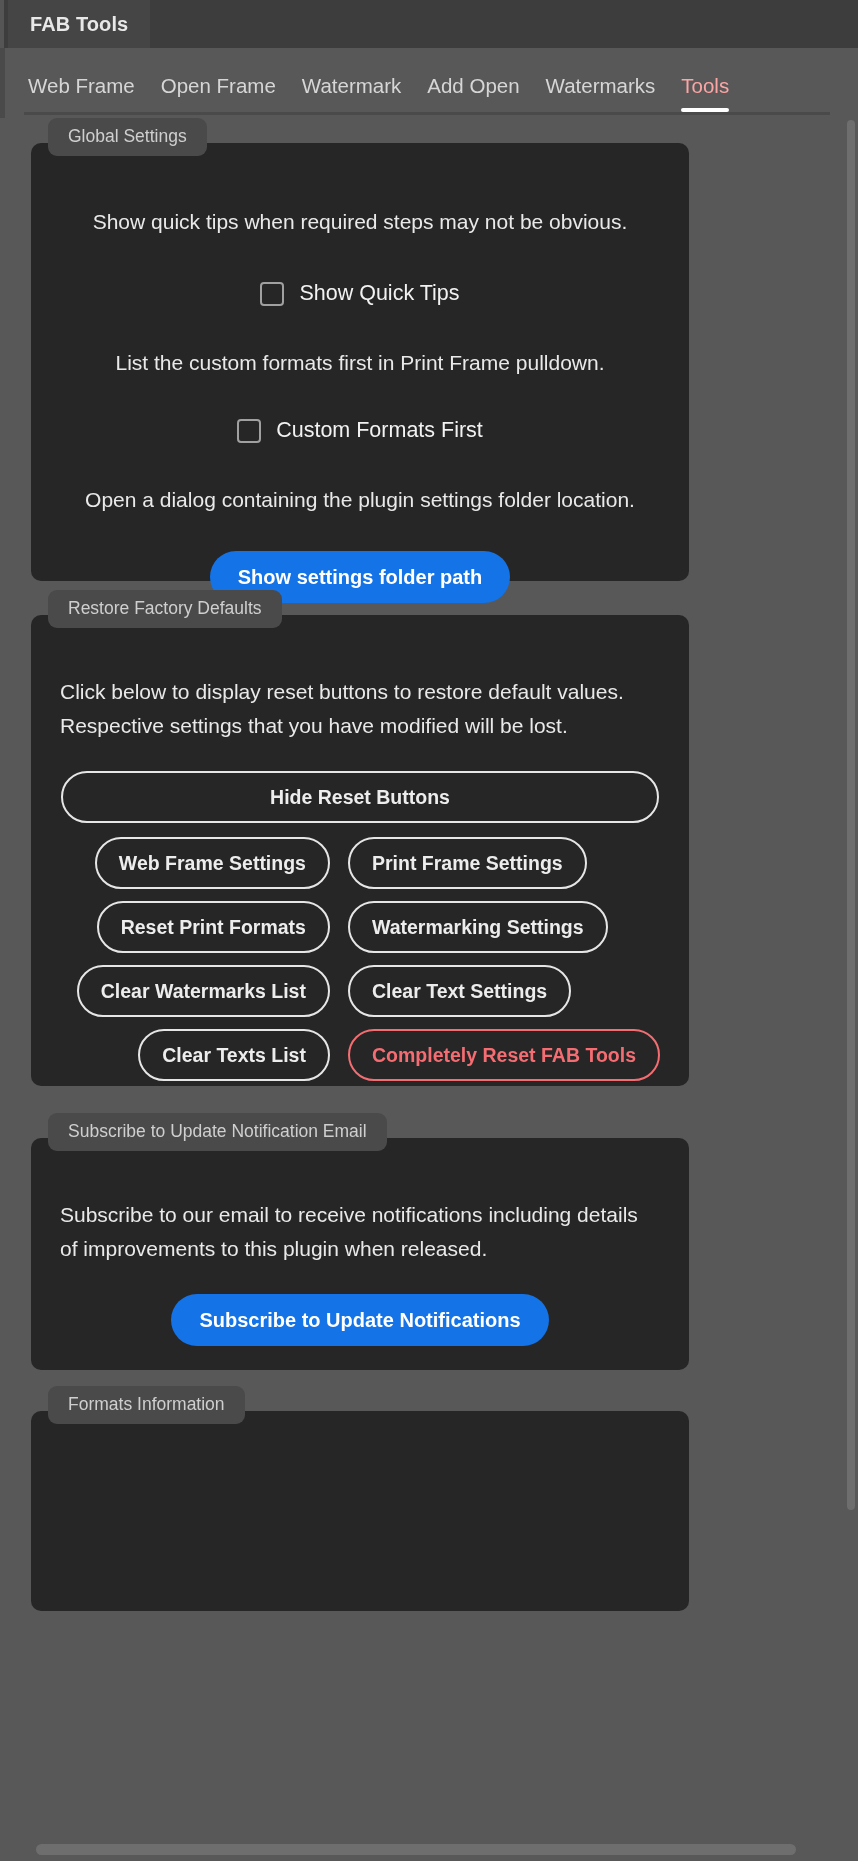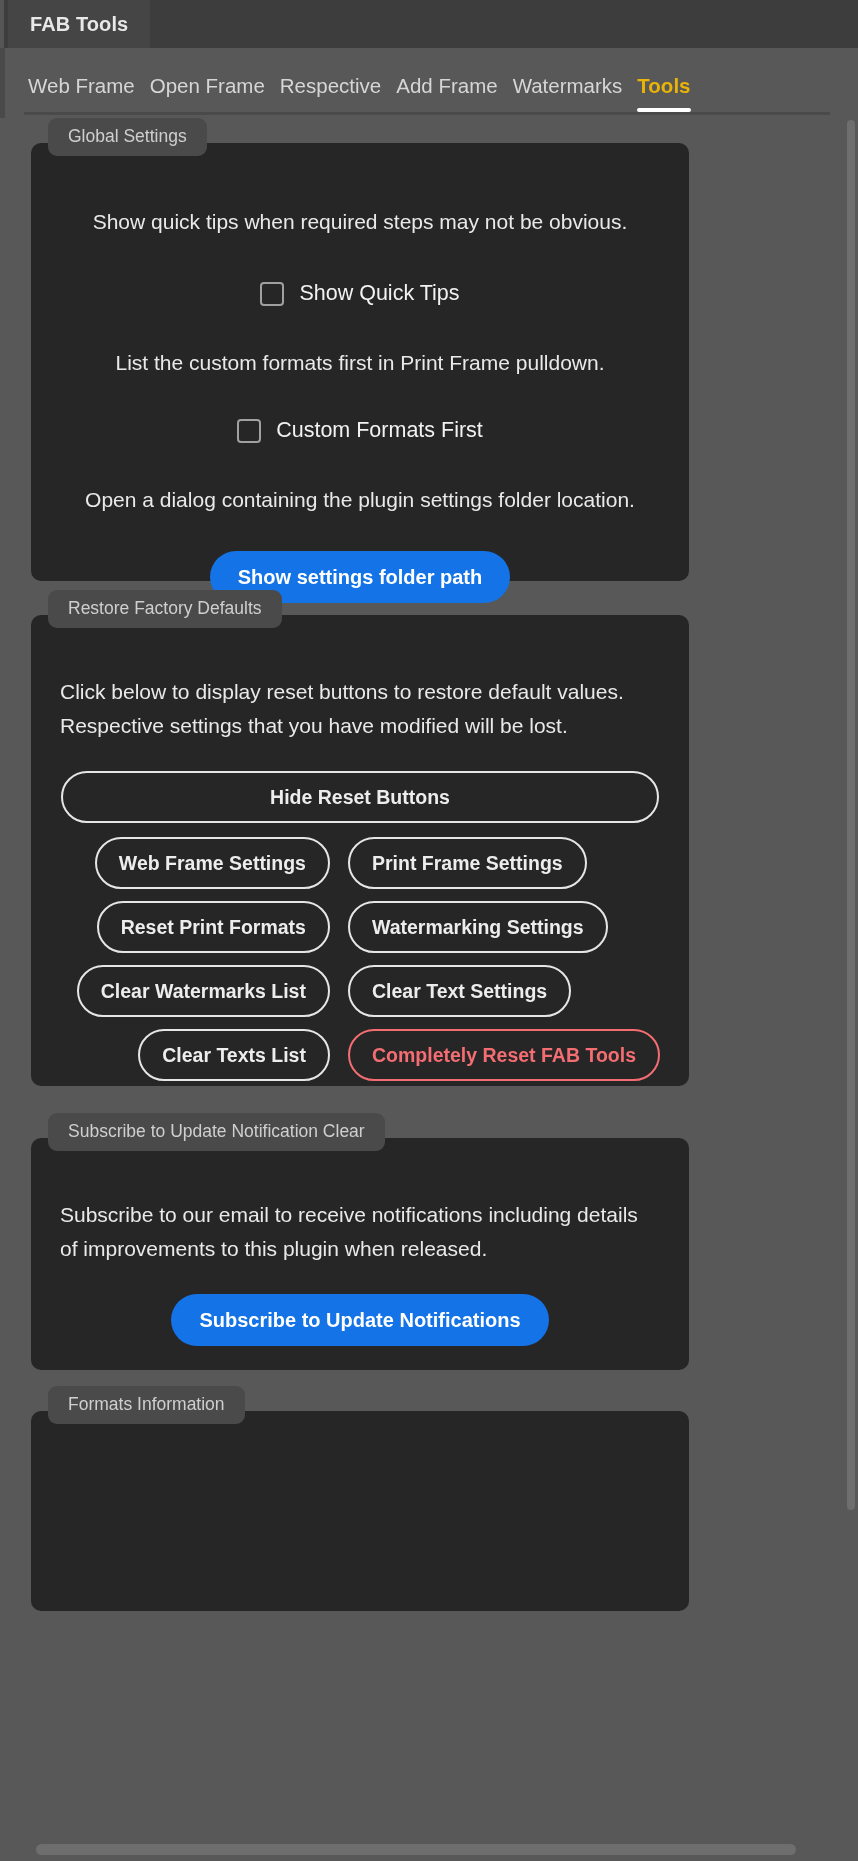--- a/index.html
+++ b/index.html
@@ -29,27 +29,27 @@
   
   .navbar {
     position: absolute; top: 48px; left: 0; width: 858px; height: 70px;
     background: #585858;
   }
   .nav-edge {
     position: absolute; top: 0; left: 0; width: 5px; height: 70px; background: #4a4a4a;
   }
   .nav-items {
     position: absolute; left: 28px; top: 26px;
-    display: flex; align-items: flex-end; gap: 15px;
+    display: flex; align-items: flex-end; gap: 26px;
   }
   .nav-item {
     color: #d6d6d6; font-size: 20.5px; white-space: nowrap;
     padding-bottom: 14px; position: relative;
   }
-  .nav-item.active { color: #eab308; font-weight: bold; text-align: center; }
+  .nav-item.active { color: #fca5a5; font-weight: normal; text-align: center; }
   .nav-item.active::after {
     content: ""; position: absolute; left: 0; right: 0; bottom: 0;
     height: 4px; background: #ffffff; border-radius: 2px;
   }
   .nav-rule {
     position: absolute; left: 24px; right: 28px; top: 112px;
     height: 3px; background: #4a4a4a;
   }
 
   
@@ -151,24 +151,24 @@
   <div class="navbar">
     <div class="nav-edge"></div>
     <div class="nav-items">
       <div class="nav-item">
         <span>Web Frame</span>
       </div>
       <div class="nav-item">
         <span>Open Frame</span>
       </div>
       <div class="nav-item">
-        <span>Respective</span>
-      </div>
-      <div class="nav-item">
-        <span>Add Frame</span>
+        <span>Watermark</span>
+      </div>
+      <div class="nav-item">
+        <span>Add Open</span>
       </div>
       <div class="nav-item">
         <span>Watermarks</span>
       </div>
       <div class="nav-item active">
         <span>Tools</span>
       </div>
     </div>
   </div>
   <div class="nav-rule"></div>
@@ -238,21 +238,21 @@
 
         <div class="para" style="margin-top:40px;">Open a dialog containing the plugin settings folder location.</div>
 
         <div class="center" style="margin-top:34px;">
           <button class="btn-blue">Show settings folder path</button>
         </div>
       </div>
     </div>
 
     <div class="card" style="top:1020px; height:232px;">
-      <div class="card-header">Subscribe to Update Notification Clear</div>
+      <div class="card-header">Subscribe to Update Notification Email</div>
 
       <div style="padding:60px 29px 0 29px;">
         <div class="para left">Subscribe to our email to receive notifications including details</div>
         <div class="para left">of improvements to this plugin when released.</div>
 
         <div class="center" style="margin-top:28px;">
           <button class="btn-blue">Subscribe to Update Notifications</button>
         </div>
       </div>
     </div>

